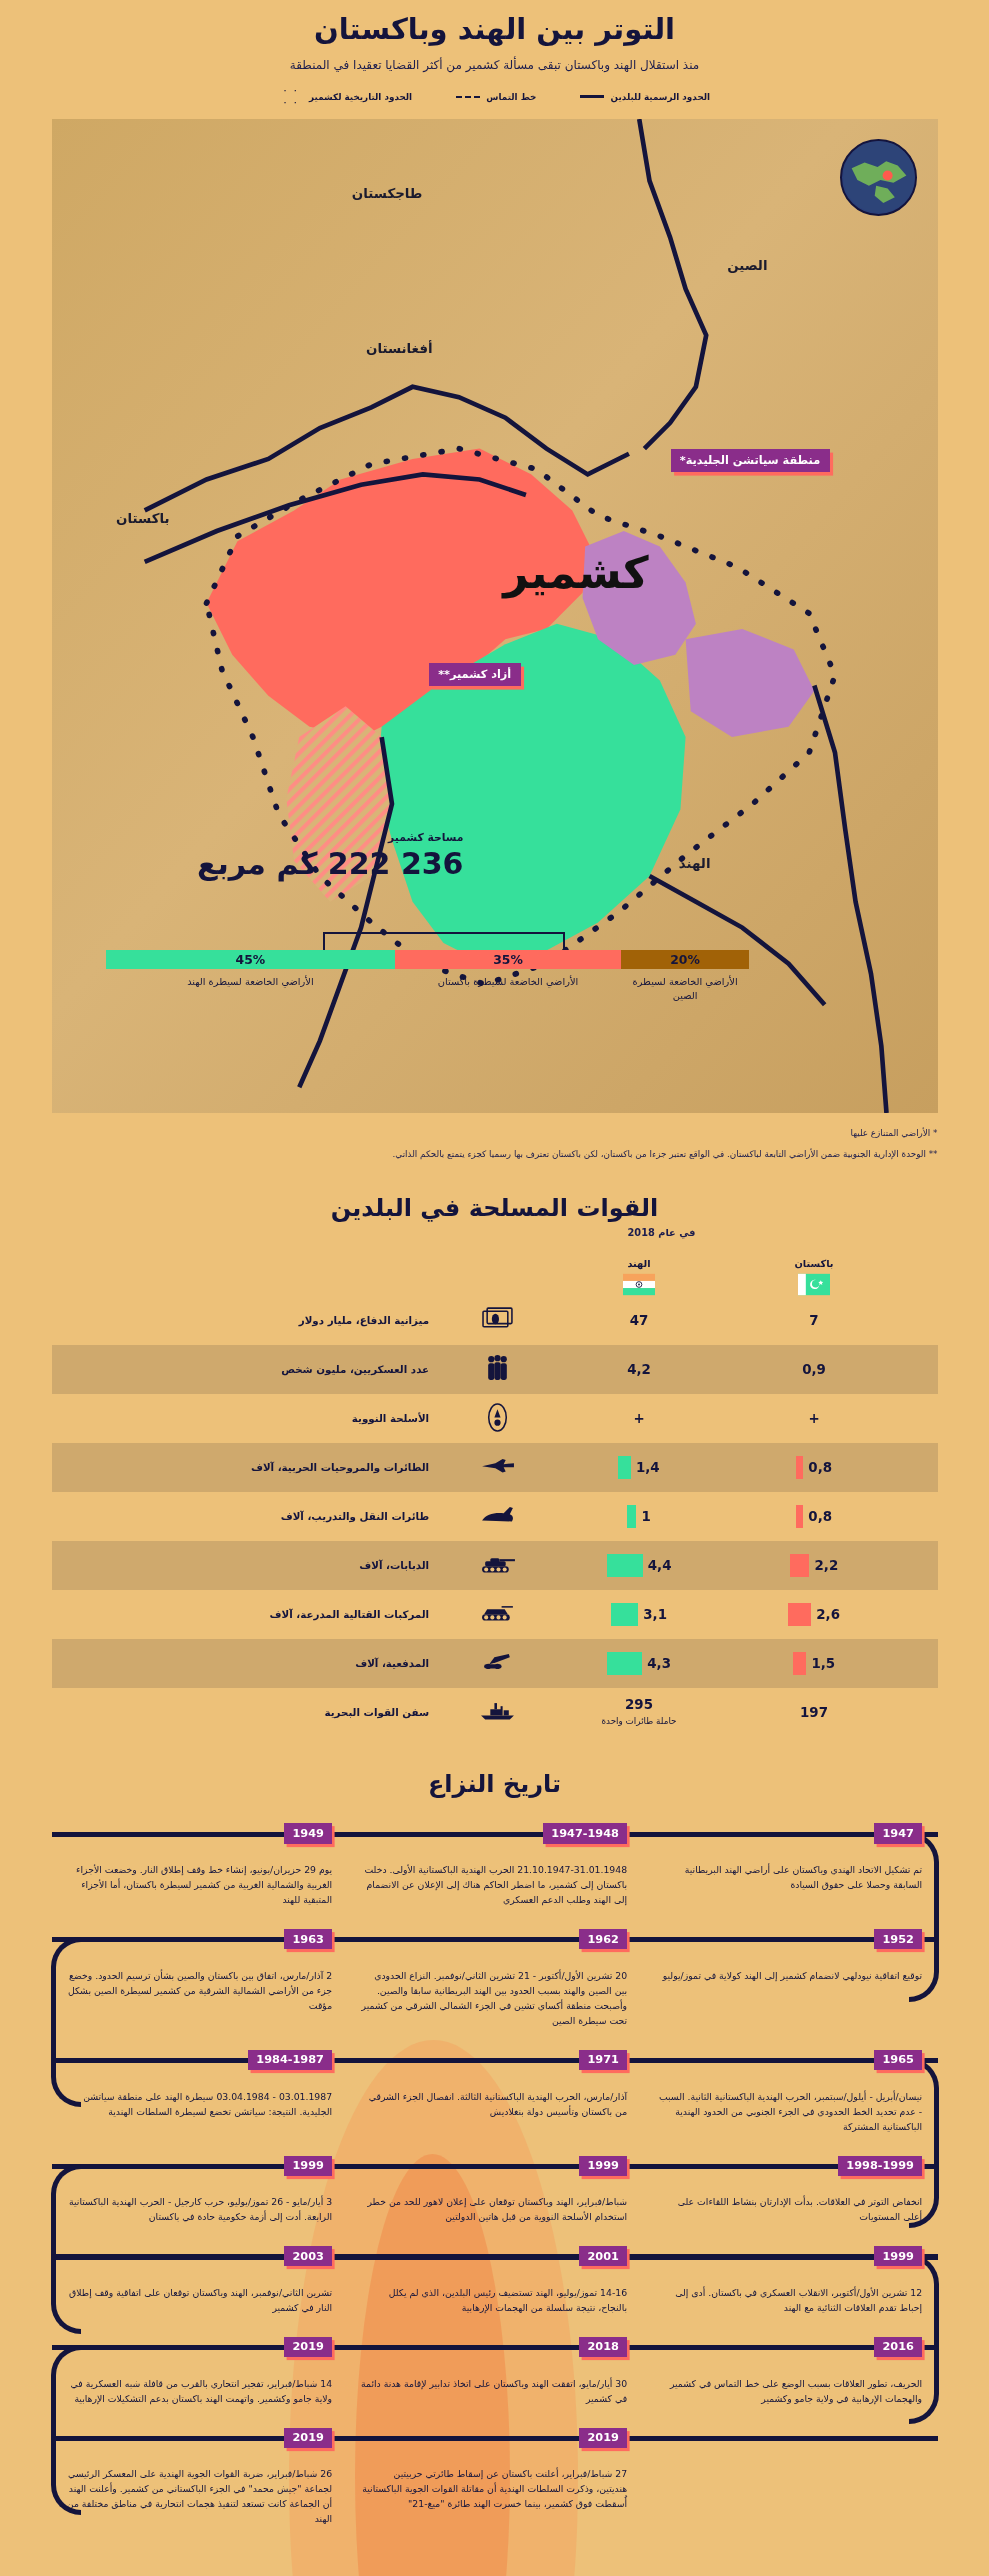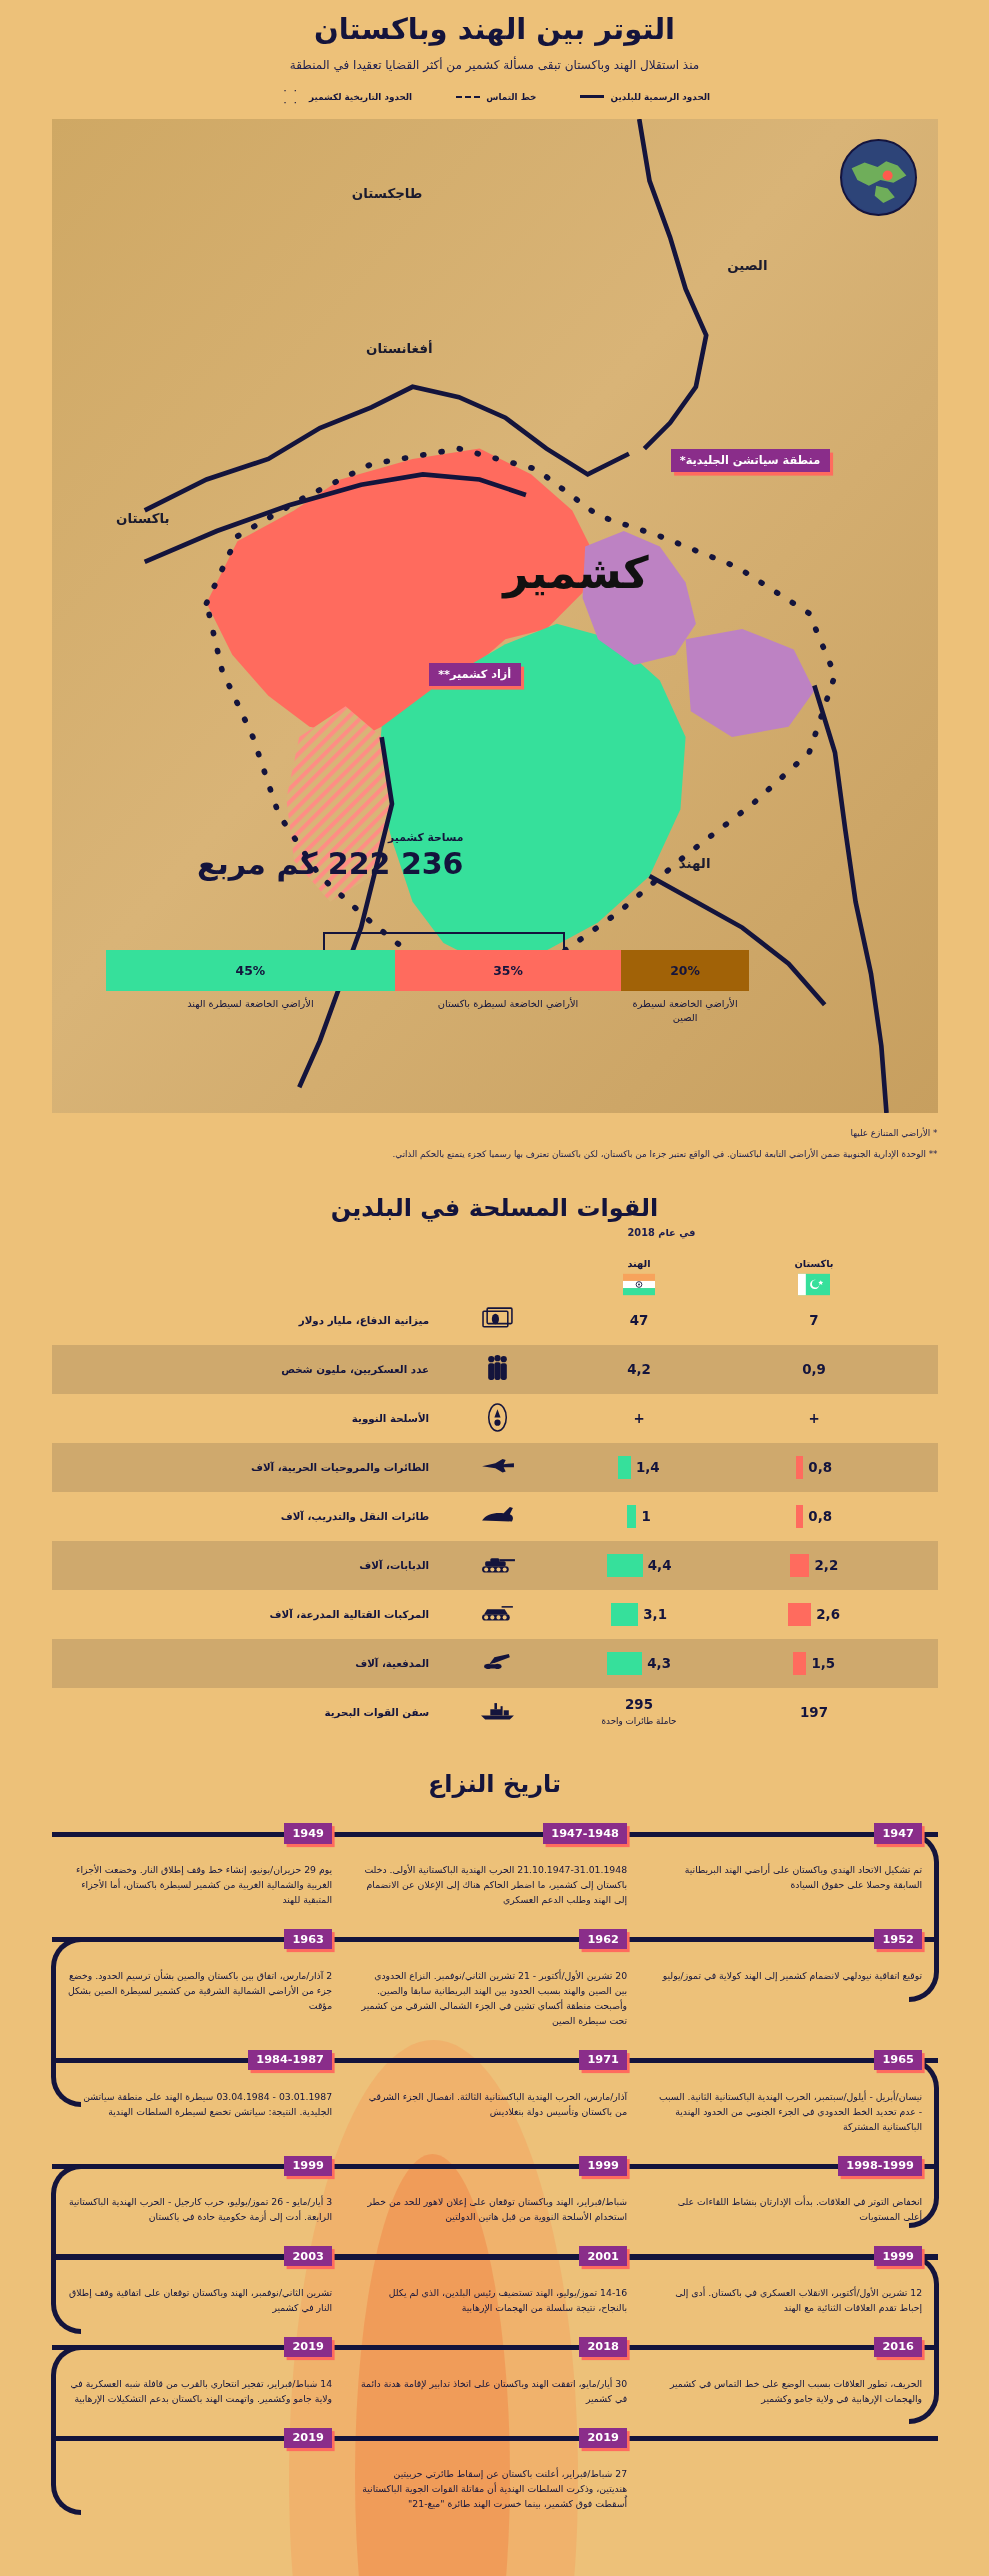--- a/index.html
+++ b/index.html
@@ -58,21 +58,21 @@
     font-size: 11.3px; font-weight: 600; padding: 4.6px 9.3px;
     box-shadow: 3.1px 3.6px 0 #ff6b5e;
     white-space: nowrap;
   }
   .area-box { position: absolute; text-align: center; }
   .area-small { font-size: 10.8px; font-weight: 600; color:#14143c; }
   .area-big { font-size: 30px; font-weight: 700; color: #14143c; margin-top: 2.1px; }
 
   .bars { position: absolute; left: 54px; top: 813px; width: 644px; }
   .bar-brace { height: 17.5px; border: 2.1px solid #14143c; border-bottom: none; margin: 0 0 0 0;}
-  .bar-row { display: flex; height: 41px; flex-direction: row-reverse; }
+  .bar-row { display: flex; height: 19px; flex-direction: row-reverse; }
   .bar-cell { display:flex; align-items:center; justify-content:center;
               font-size: 12.4px; font-weight: 600; color: #14143c; }
   .bar-green { background: #36e09b; }
   .bar-red   { background: #ff6b5e; }
   .bar-purple{ background: #a16207; }
   .bar-legend { display: flex; flex-direction: row-reverse; margin-top: 6.2px; }
   .bar-legend div { font-size: 9.8px; line-height: 1.45; text-align: center;
                     color:#14143c; font-weight: 500; padding: 0 4.1px;}
 
   .globe { position: absolute; right: 20.6px; top: 19.6px; width: 77px; height: 77px;
@@ -548,20 +548,20 @@
     <div class="tl-items">
       <div class="tl-item"><span class="year-chip">2019</span><div class="tl-text">14 شباط/فبراير، تفجير انتحاري بالقرب من قافلة شبه العسكرية في ولاية جامو وكشمير. واتهمت الهند باكستان بدعم التشكيلات الإرهابية</div></div>
       <div class="tl-item"><span class="year-chip">2018</span><div class="tl-text">30 أيار/مايو، اتفقت الهند وباكستان على اتخاذ تدابير لإقامة هدنة دائمة في كشمير</div></div>
       <div class="tl-item"><span class="year-chip">2016</span><div class="tl-text">الحريف، تطور العلاقات بسبب الوضع على خط التماس في كشمير والهجمات الإرهابية في ولاية جامو وكشمير</div></div>
     </div>
   </div>
 
   <div class="tl-band" style="margin-top:30px;">
     <div class="tl-line"></div>
     <div class="tl-items">
-      <div class="tl-item"><span class="year-chip">2019</span></div>
+      <div class="tl-item"><span class="year-chip">2019</span><div class="tl-text">26 شباط/فبراير، ضربة القوات الجوية الهندية على المعسكر الرئيسي لجماعة "جيش محمد" في الجزء الباكستاني من كشمير. وأعلنت الهند أن الجماعة كانت تستعد لتنفيذ هجمات انتحارية في مناطق مختلفة من الهند</div></div>
       <div class="tl-item"><span class="year-chip">2019</span><div class="tl-text">27 شباط/فبراير، أعلنت باكستان عن إسقاط طائرتي حربيتين هنديتين، وذكرت السلطات الهندية أن مقاتلة القوات الجوية الباكستانية أُسقطت فوق كشمير، بينما خسرت الهند طائرة "ميغ-21"</div></div>
       <div class="tl-item"></div>
     </div>
   </div>
 
 </div>
 
 
 </body></html>

